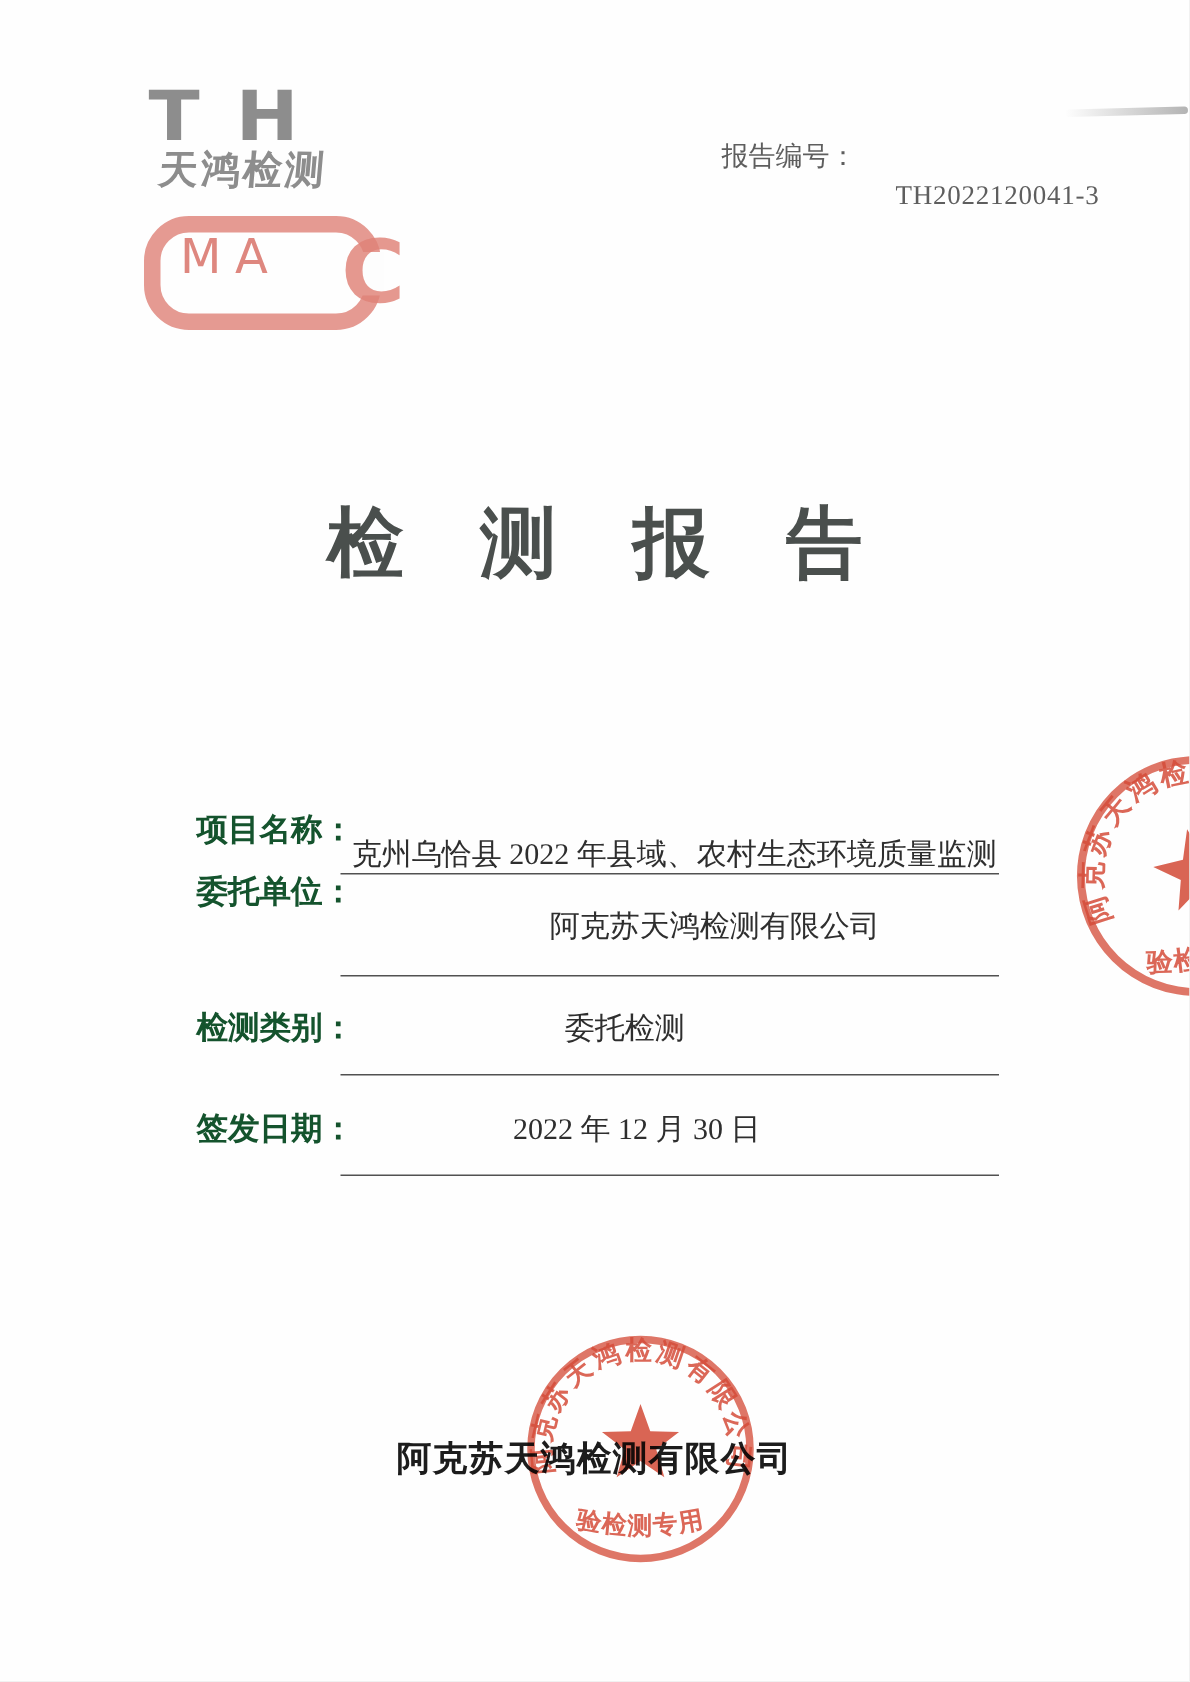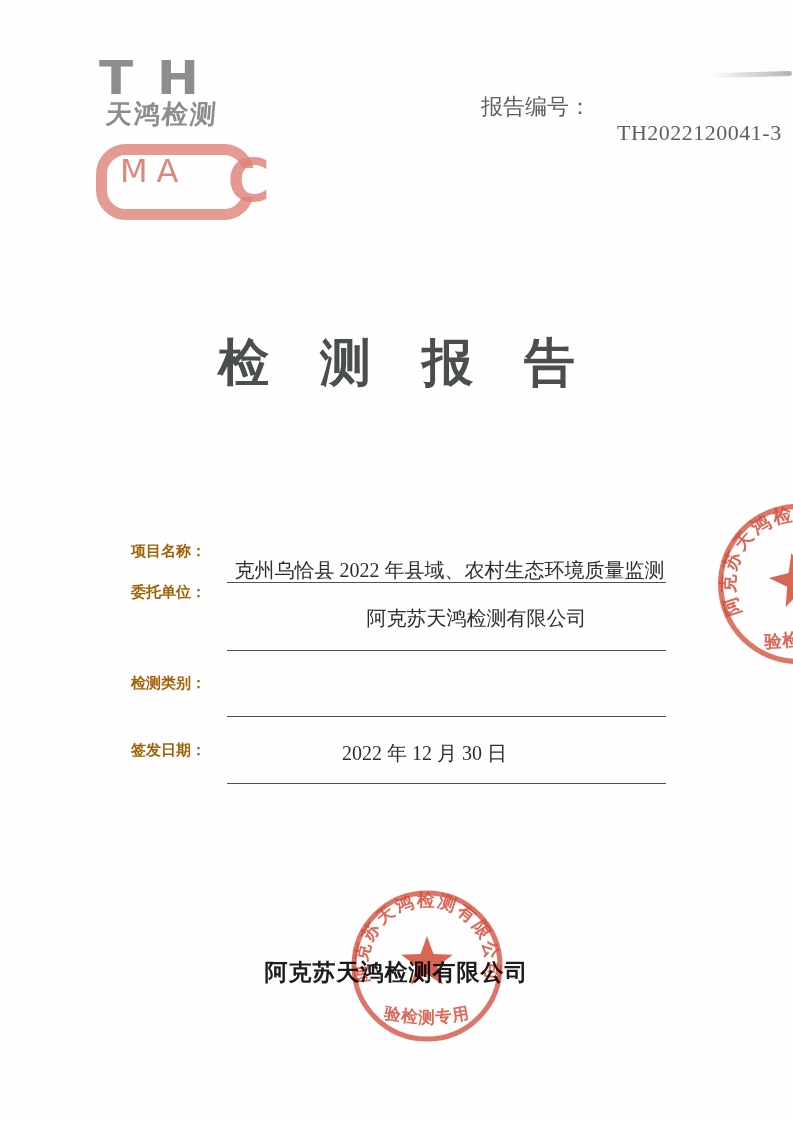--- a/index.html
+++ b/index.html
@@ -33,32 +33,32 @@
     position:absolute;right:-16px;top:6px;
     font-family:"DejaVu Sans",sans-serif;font-weight:800;font-size:58px;line-height:1.1;
     color:rgba(224,130,120,.82);
   }
   .cma-number{
     position:absolute;left:100px;top:216px;
     font-family:"DejaVu Serif",serif;font-weight:700;font-size:27px;letter-spacing:2px;
     color:rgba(215,98,87,.9);mix-blend-mode:multiply;
   }
   
-  .report-no{position:absolute;left:481px;top:92px;display:flex;font-size:22px;color:#5e5e5e;}
+  .report-no{position:absolute;left:481px;top:92px;display:flex;font-size:18px;color:#5e5e5e;}
   .report-no .val{margin-left:26px;letter-spacing:.5px;margin-top:28px;}
   
   .title{
     position:absolute;left:0;top:334px;width:100%;text-align:center;
     font-size:51px;font-weight:700;color:#4a4f4d;line-height:1.15;
   }
   
   .flabel{
     position:absolute;left:131px;
     font-family:"Liberation Sans","DejaVu Sans",sans-serif;
-    font-weight:700;font-size:15px;color:#a16207;line-height:1;
+    font-weight:700;font-size:21px;color:#14532d;line-height:1;
   }
   .fvalue{
     position:absolute;left:227px;width:439px;text-align:center;
     font-size:20px;color:#2e2e2e;line-height:1;
   }
   .fline{position:absolute;left:227px;width:439px;border-top:1px solid #515151;height:0;}
   .r1l{top:543px}.r1v{top:560px;transform:translateX(3px)}.r1u{top:582px}
   .r2l{top:584px}.r2v{top:608px;transform:translateX(30px)}.r2u{top:650px}
   .r3l{top:675px}.r3v{top:676px;transform:translateX(-30px)}.r3u{top:716px}
   .r4l{top:742px}.r4v{top:743px;transform:translateX(-22px)}.r4u{top:783px}
@@ -105,20 +105,21 @@
 
   <div class="flabel r1l">项目名称：</div>
   <div class="fvalue r1v">克州乌恰县 2022 年县域、农村生态环境质量监测</div>
   <div class="fline r1u"></div>
 
   <div class="flabel r2l">委托单位：</div>
   <div class="fvalue r2v">阿克苏天鸿检测有限公司</div>
   <div class="fline r2u"></div>
 
   <div class="flabel r3l">检测类别：</div>
+  <div class="fvalue r3v">委托检测</div>
   <div class="fline r3u"></div>
 
   <div class="flabel r4l">签发日期：</div>
   <div class="fvalue r4v">2022 年 12 月 30 日</div>
   <div class="fline r4u"></div>
 
   <div class="company">阿克苏天鸿检测有限公司</div>
 
   <svg class="stamp stamp-a" viewBox="0 0 200 200">
     <circle cx="100" cy="100" r="73" fill="none" stroke="rgba(216,88,70,.82)" stroke-width="5"></circle>

